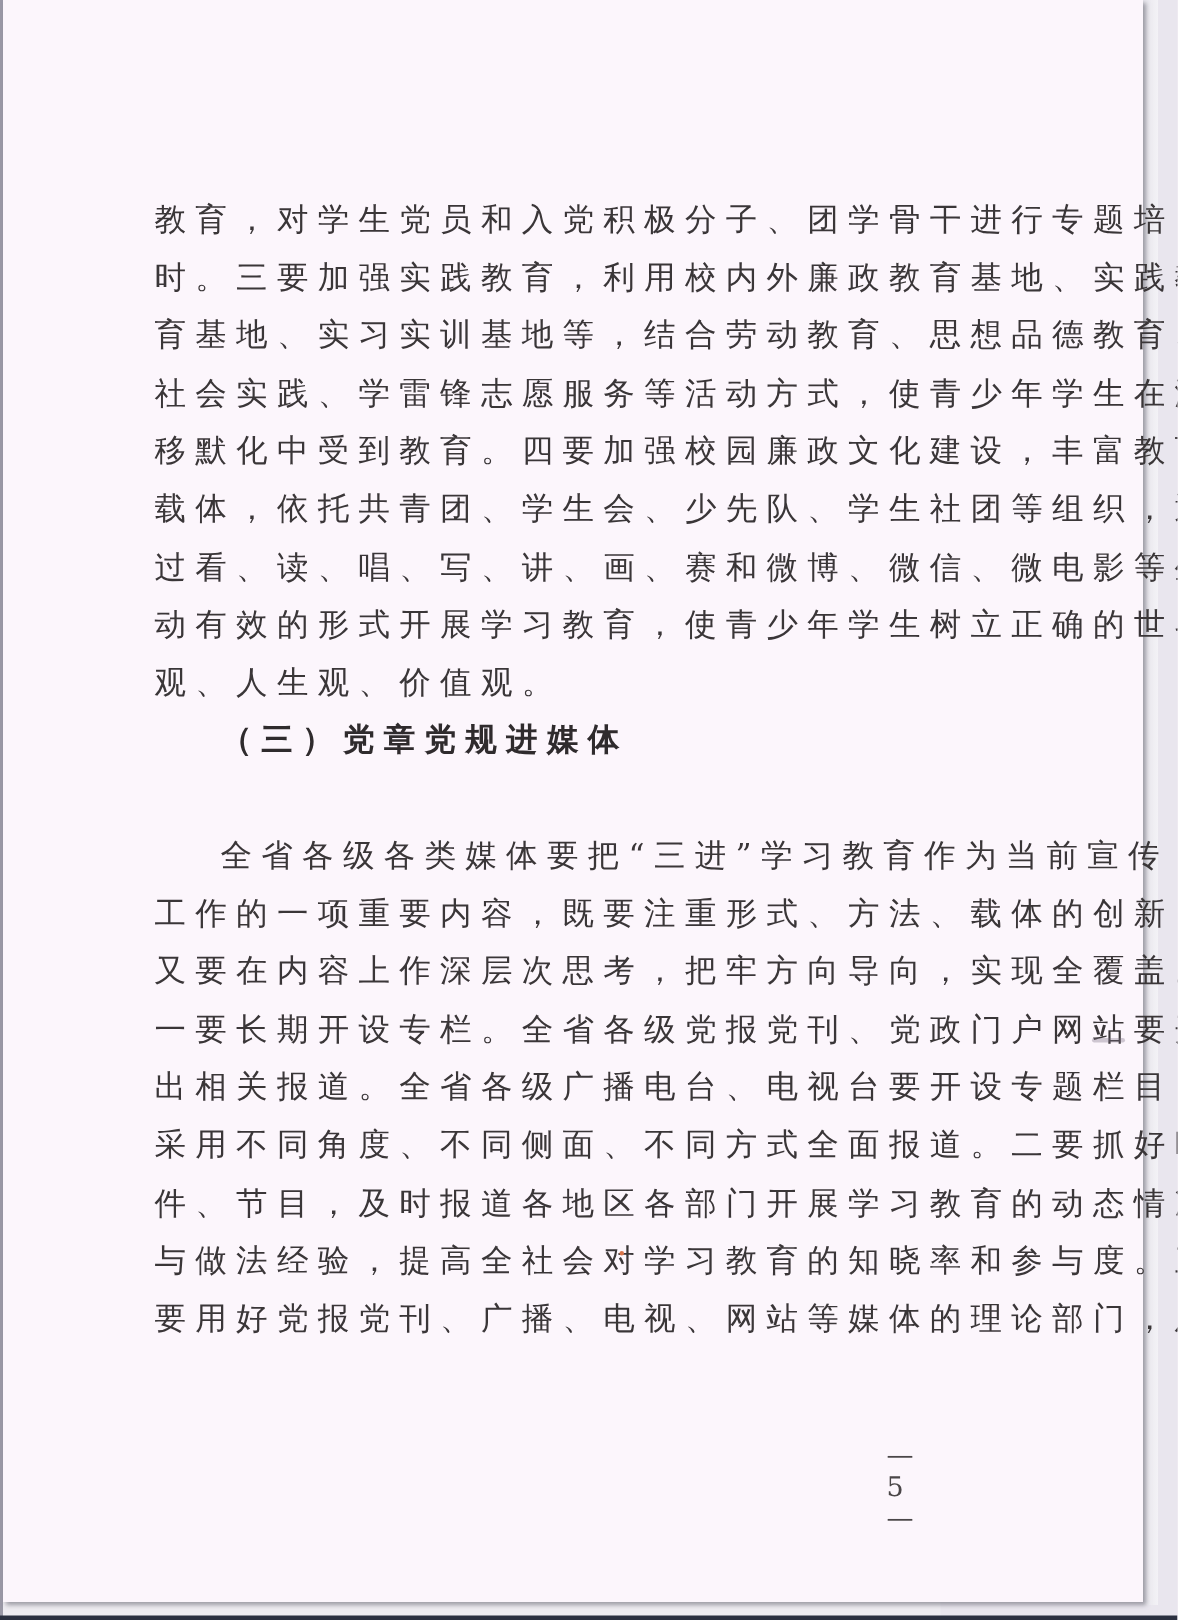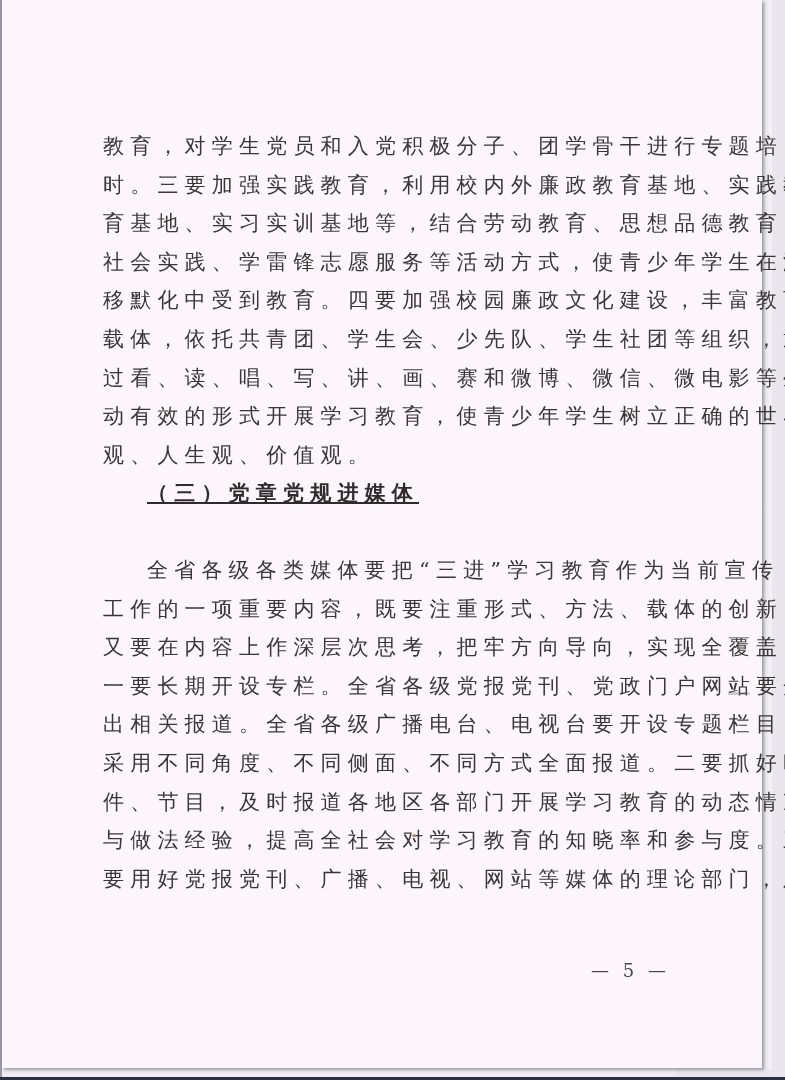--- a/index.html
+++ b/index.html
@@ -8,21 +8,20 @@
       width: 785px;
       height: 1080px;
       overflow: hidden;
       background: #e9e6ee;
     }
     .viewer {
       position: relative;
       width: 627px;
       height: 1080px;
       background: #eeecf1;
-      padding-left: 48px;
     }
     .page {
       position: absolute;
       left: 2px;
       top: 0;
       width: 760px;
       height: 1068px;
       background: #fcf6fc;
       box-shadow: 2px 2px 3px rgba(90,90,100,0.55);
     }
@@ -59,21 +58,21 @@
       font-size: 21px;
       color: #3a3638;
       letter-spacing: 6.2px;
     }
     .line {
       height: 38.6px;
       line-height: 38.6px;
       white-space: nowrap;
     }
     .line.indent { padding-left: 44px; margin-top: 38px; }
-    .line.heading { padding-left: 44px; font-weight: bold; color: #2f2b2d; text-decoration: underline; }
+    .line.heading { padding-left: 44px; font-weight: bold; color: #2f2b2d; }
     .page-number {
       position: absolute;
       left: 591px;
       top: 960px;
       font-family: "DejaVu Serif", "Liberation Serif", serif;
       font-size: 18px;
       color: #4a4648;
       letter-spacing: 4px;
     }
     .scan-mark {

